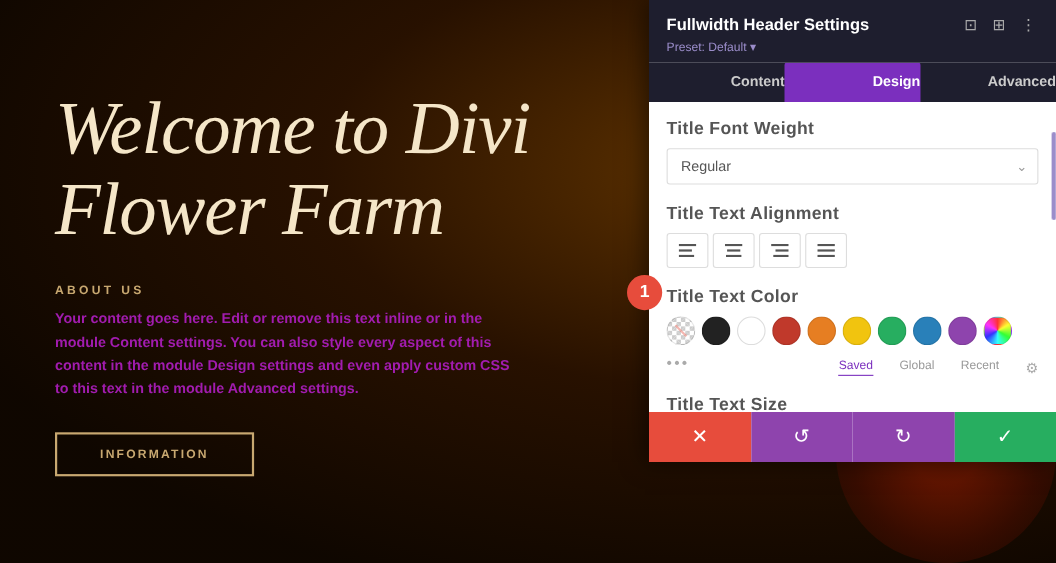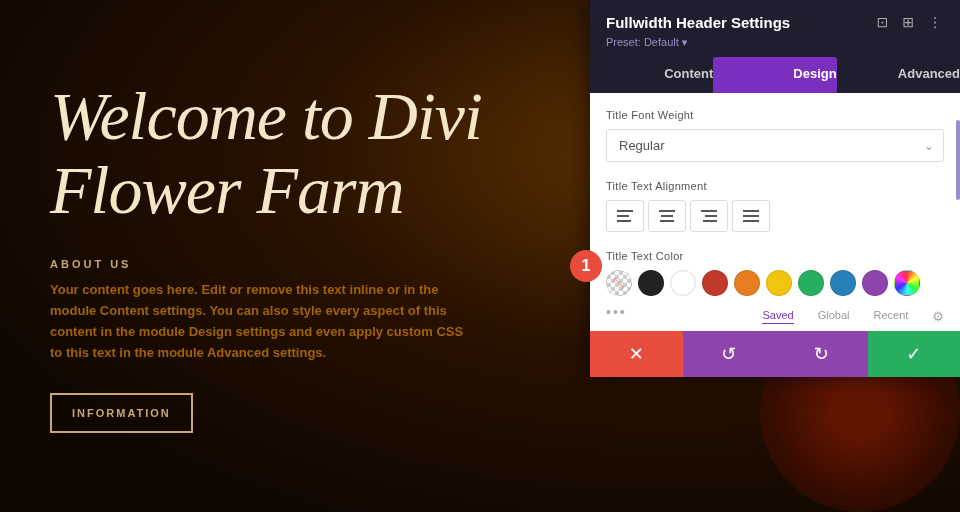--- a/index.html
+++ b/index.html
@@ -78,34 +78,34 @@
       font-size: 11px;
       font-weight: 600;
       color: #c8a870;
       letter-spacing: 3px;
       text-transform: uppercase;
       margin-bottom: 10px;
     }
 
     .body-text {
       font-size: 13px;
-      color: #a16207;
+      color: #a21caf;
       line-height: 1.6;
       margin-bottom: 30px;
       font-weight: 600;
       max-width: 420px;
     }
 
     .button-row {
       display: flex;
       gap: 15px;
     }
 
     .btn-outline {
-      padding: 12px 20px;
+      padding: 12px 39px;
       border: 2px solid #c8a870;
       background: transparent;
       color: #c8a870;
       font-size: 11px;
       font-weight: 700;
       letter-spacing: 2px;
       text-transform: uppercase;
       cursor: pointer;
     }
 
@@ -138,21 +138,21 @@
       justify-content: center;
       z-index: 10;
     }
 
     
     .settings-panel {
       position: absolute;
       right: 0;
       top: 0;
       width: 370px;
-      height: 377px;
+      height: 420px;
       background: #fff;
       box-shadow: -4px 0 20px rgba(0,0,0,0.5);
       display: flex;
       flex-direction: column;
     }
 
     
     .panel-header {
       background: #1e1e2e;
       padding: 12px 16px 0 16px;
@@ -233,23 +233,23 @@
     }
     .panel-body::-webkit-scrollbar-track {
       background: #f0f0f0;
     }
     .panel-body::-webkit-scrollbar-thumb {
       background: #ccc;
       border-radius: 3px;
     }
 
     .field-label {
-      font-size: 11px;
+      font-size: 16px;
       color: #555;
-      font-weight: 400;
+      font-weight: 700;
       margin-bottom: 8px;
       letter-spacing: 0.3px;
     }
 
     .field-group {
       margin-bottom: 18px;
     }
 
     
     .select-wrapper {

